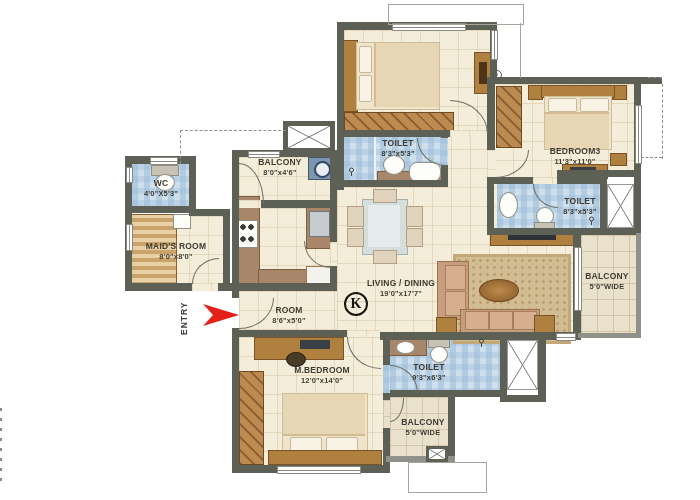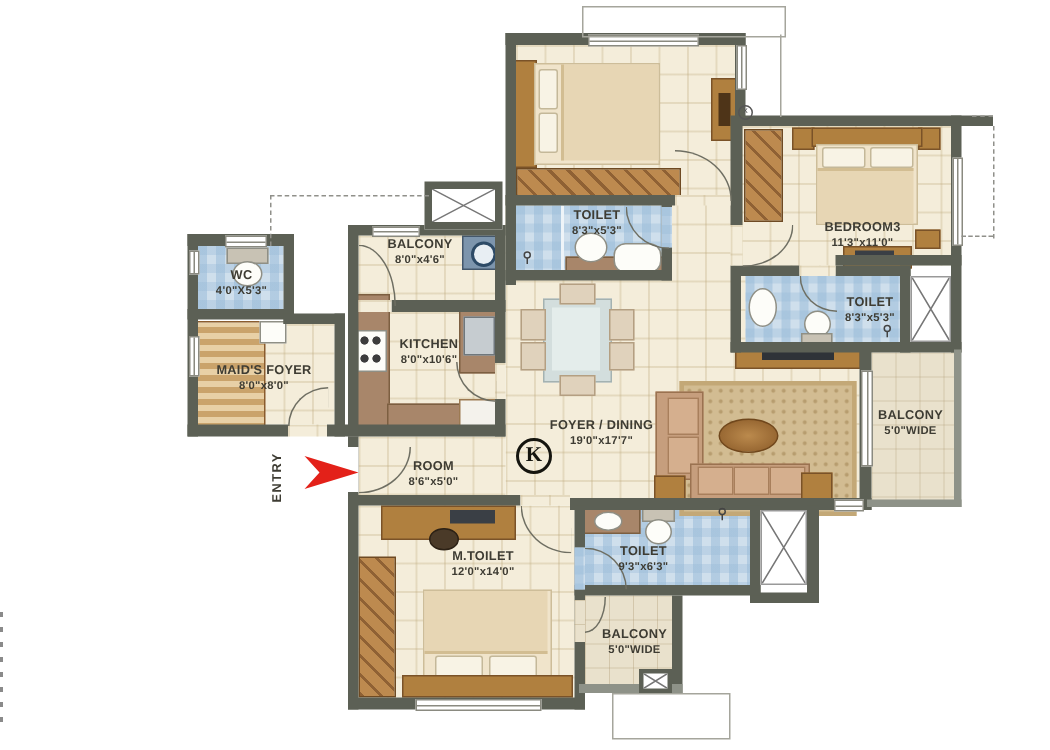--- a/index.html
+++ b/index.html
@@ -296,41 +296,37 @@
   </div>
   <div class="label" style="left:546px;top:196px;width:68px">
     <span>TOILET</span>
     <span class="dims">8'3"x5'3"</span>
   </div>
   <div class="label" style="left:130px;top:178px;width:62px">
     <span>WC</span>
     <span class="dims">4'0"X5'3"</span>
   </div>
   <div class="label" style="left:134px;top:241px;width:84px">
-    <span>MAID'S FOYER</span>
+    <span>MAID'S ROOM</span>
     <span class="dims">8'0"x8'0"</span>
   </div>
   <div class="label" style="left:244px;top:157px;width:72px">
     <span>BALCONY</span>
     <span class="dims">8'0"x4'6"</span>
   </div>
-  <div class="label" style="left:250px;top:224px;width:72px">
-    <span>KITCHEN</span>
-    <span class="dims">8'0"x10'6"</span>
-  </div>
   <div class="label" style="left:352px;top:278px;width:98px">
-    <span>FOYER / DINING</span>
+    <span>LIVING / DINING</span>
     <span class="dims">19'0"x17'7"</span>
   </div>
   <div class="label" style="left:258px;top:305px;width:62px">
     <span>ROOM</span>
     <span class="dims">8'6"x5'0"</span>
   </div>
   <div class="label" style="left:280px;top:365px;width:84px">
-    <span>M.TOILET</span>
+    <span>M.BEDROOM</span>
     <span class="dims">12'0"x14'0"</span>
   </div>
   <div class="label" style="left:397px;top:362px;width:64px">
     <span>TOILET</span>
     <span class="dims">9'3"x6'3"</span>
   </div>
   <div class="label" style="left:392px;top:417px;width:62px">
     <span>BALCONY</span>
     <span class="dims">5'0"WIDE</span>
   </div>

